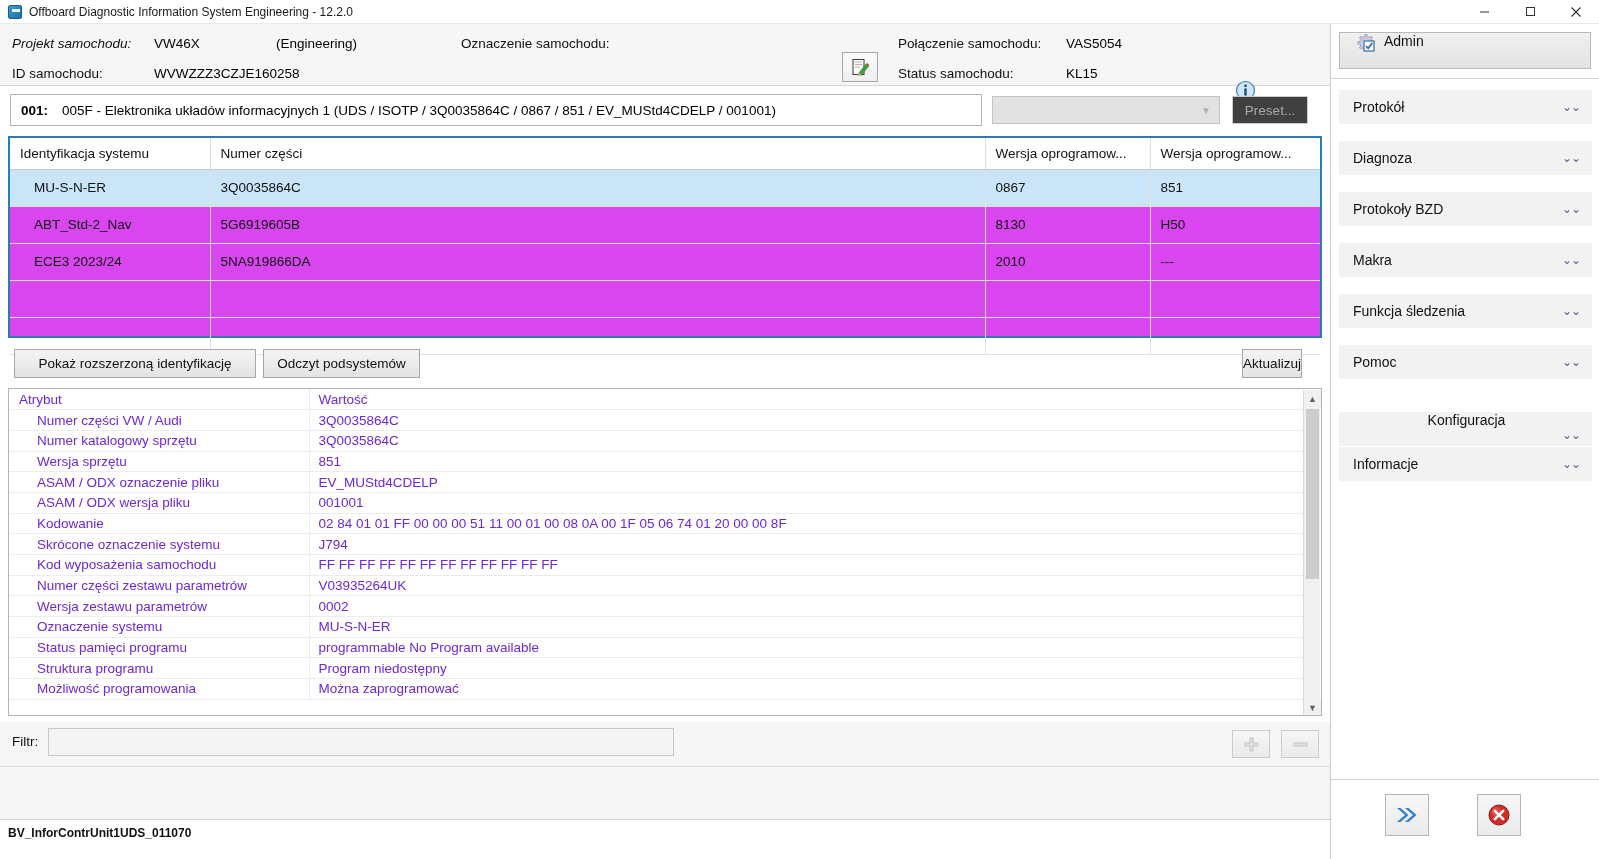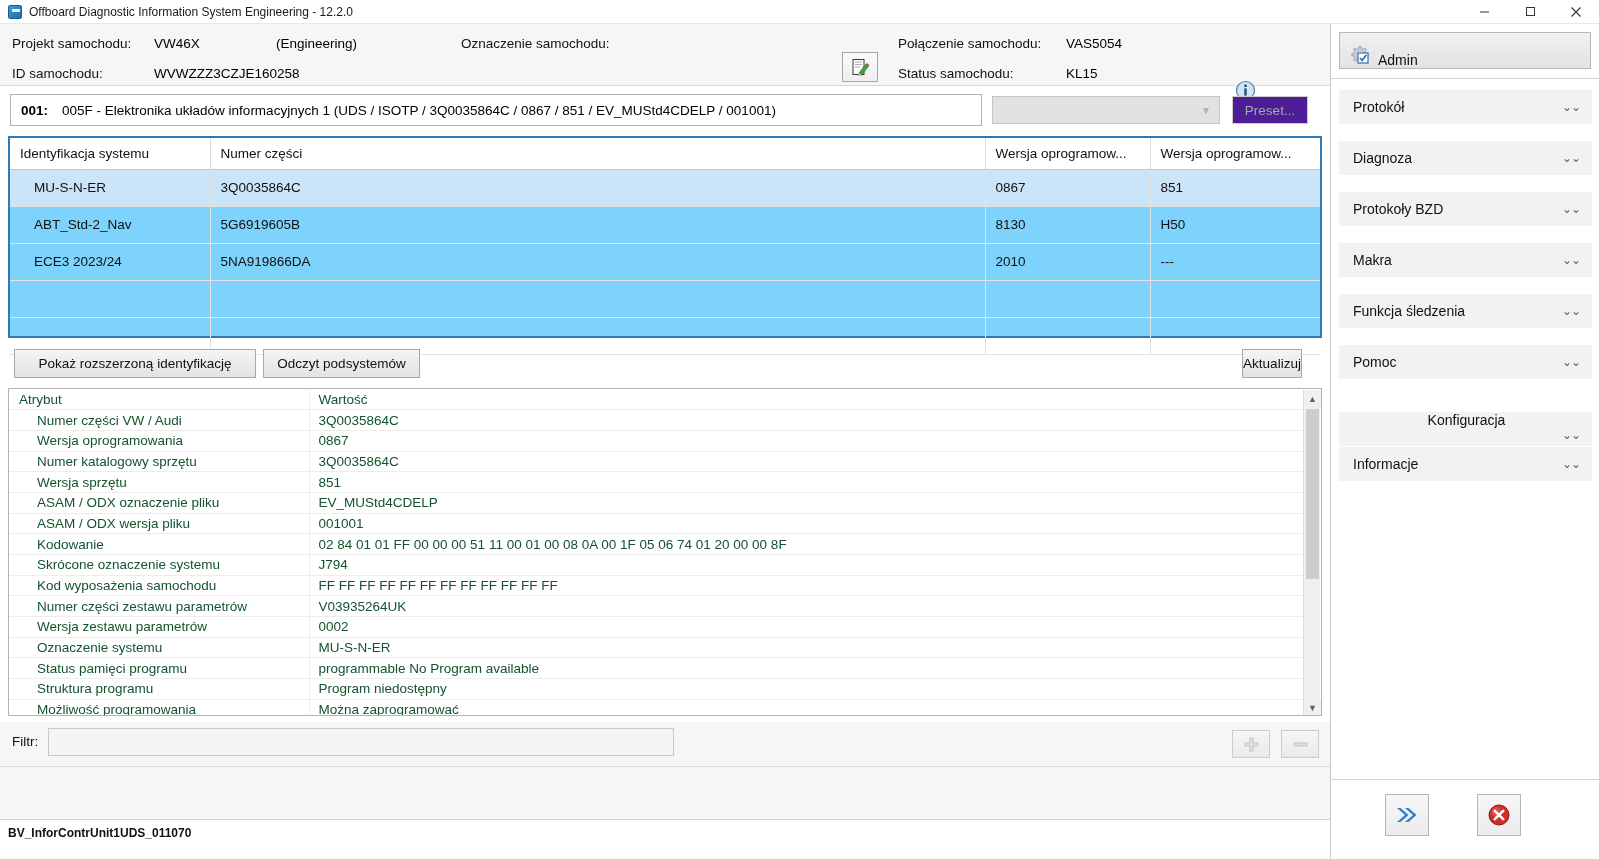--- a/index.html
+++ b/index.html
@@ -70,29 +70,29 @@
 
   .preset-combo {
     position: absolute; left: 992px; top: 96px; width: 228px; height: 28px;
     background: #e2e2e2; border: 1px solid #c5c5c5;
     display: flex; align-items: center; justify-content: flex-end;
     padding-right: 8px;
   }
   .combo-arrow { color: #b0b0b0; font-size: 10px; }
   .preset-btn {
     position: absolute; left: 1232px; top: 96px; width: 76px; height: 28px;
-    background: #4c1d95; border: 1px solid #cfcbc6;
+    background: #404040; border: 1px solid #cfcbc6;
     color: #a8a8a8; font-size: 13.5px;
     display: flex; align-items: center; justify-content: center;
   }
 
   
   .systable {
     position: absolute; left: 8px; top: 136px; width: 1314px; height: 202px;
-    border: 2px solid #2e7ab5; background: #7dd3fc;
+    border: 2px solid #2e7ab5; background: #d946ef;
   }
   .systable table { width: 100%; border-collapse: collapse; table-layout: fixed; }
   .systable th {
     text-align: left; font-weight: normal; font-size: 13.5px;
     height: 31px; padding: 0 0 0 10px; color: #111;
     background: #ffffff; border-bottom: 1px solid #c8c8c8;
     border-right: 1px solid #dcdcdc;
     white-space: nowrap; overflow: hidden;
   }
   .systable th:last-child { border-right: none; }
@@ -122,21 +122,21 @@
 
   
   .attrpanel {
     position: absolute; left: 8px; top: 388px; width: 1314px; height: 328px;
     background: #ffffff; border: 1px solid #b4b4b4;
     overflow: hidden;
   }
   .attrpanel table { width: 1295px; border-collapse: collapse; table-layout: fixed; }
   .attrpanel tr { height: 20.7px; }
   .attrpanel td {
-    font-size: 13.5px; color: #14532d; padding: 0 0 0 8px;
+    font-size: 13.5px; color: #6d28d9; padding: 0 0 0 8px;
     border-bottom: 1px solid #ededed;
     border-right: 1px solid #ededed;
     white-space: nowrap; overflow: hidden;
     vertical-align: middle;
   }
   .attrpanel td.val { border-right: none; padding-left: 9px; }
   .attrpanel td.k { width: 300px; padding-left: 28px; }
   .attrpanel tr.hdr td { padding-left: 10px; }
   .attrpanel tr.hdr td.val { padding-left: 9px; }
 
@@ -186,21 +186,21 @@
 
   
   .sidebar {
     position: absolute; left: 1330px; top: 24px; width: 269px; height: 835px;
     background: #ffffff; border-left: 1px solid #c9c9c9;
   }
   .admin-box {
     position: absolute; left: 8px; top: 8px; width: 252px; height: 37px;
     background: linear-gradient(#f0f0f0,#e3e3e3);
     border: 1px solid #b8b8b8;
-    display: flex; align-items: flex-end; padding-left: 10px;
+    display: flex; align-items: flex-start; padding-left: 16px;
   }
   .admin-label { font-size: 14px; margin-left: 8px; color: #111; }
   .side-sep { position: absolute; left: 0; top: 54px; width: 269px; height: 1px; background:#d5d5d5; }
 
   .side-item {
     position: absolute; left: 8px; width: 253px; height: 34px;
     background: #f2f2f2;
     display: flex; align-items: center; padding: 0 12px 0 14px;
     font-size: 14px; color: #111;
   }
@@ -235,21 +235,21 @@
     <div class="tb-btn close-btn">
       <svg width="12" height="12" viewBox="0 0 12 12">
           <line x1="1.5" y1="1.5" x2="10.5" y2="10.5" stroke="#333" stroke-width="1.1"></line>
           <line x1="10.5" y1="1.5" x2="1.5" y2="10.5" stroke="#333" stroke-width="1.1"></line>
         </svg>
     </div>
   </div>
 </div>
 
 <div class="header">
-  <div class="hdr-label" style="left:12px;  top:12px;">Projekt samochodu:</div>
+  <div class="hdr-label" style="left:12px;  top:12px;font-style:italic;">Projekt samochodu:</div>
   <div class="hdr-value" style="left:154px; top:12px;">VW46X</div>
   <div class="hdr-value" style="left:276px; top:12px;">(Engineering)</div>
   <div class="hdr-label" style="left:461px; top:12px;">Oznaczenie samochodu:</div>
   <div class="hdr-value" style="left:660px; top:12px;"></div>
 
   <div class="hdr-label" style="left:12px;  top:42px;">ID samochodu:</div>
   <div class="hdr-value" style="left:154px; top:42px;">WVWZZZ3CZJE160258</div>
 
   <div class="hdr-label" style="left:898px; top:12px;">Połączenie samochodu:</div>
   <div class="hdr-value" style="left:1066px;top:12px;">VAS5054</div>
@@ -351,24 +351,20 @@
     <tbody id="attr-body">
         <tr class="hdr">
           <td class="k" style="padding-left: 10px;">Atrybut</td>
           <td class="val">Wartość</td>
         </tr>
         <tr>
           <td class="k">Numer części VW / Audi</td>
           <td class="val">3Q0035864C</td>
         </tr>
         <tr>
-          <td class="k">Wersja oprogramowania</td>
-          <td class="val">0867</td>
-        </tr>
-        <tr>
           <td class="k">Numer katalogowy sprzętu</td>
           <td class="val">3Q0035864C</td>
         </tr>
         <tr>
           <td class="k">Wersja sprzętu</td>
           <td class="val">851</td>
         </tr>
         <tr>
           <td class="k">ASAM / ODX oznaczenie pliku</td>
           <td class="val">EV_MUStd4CDELP</td>

